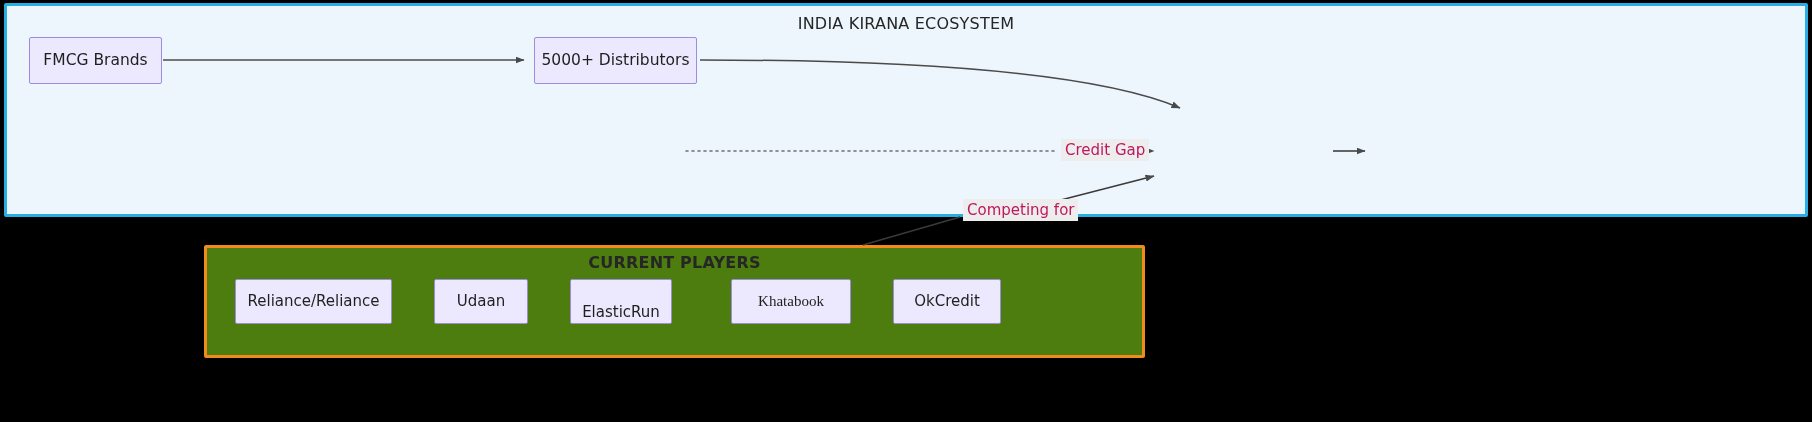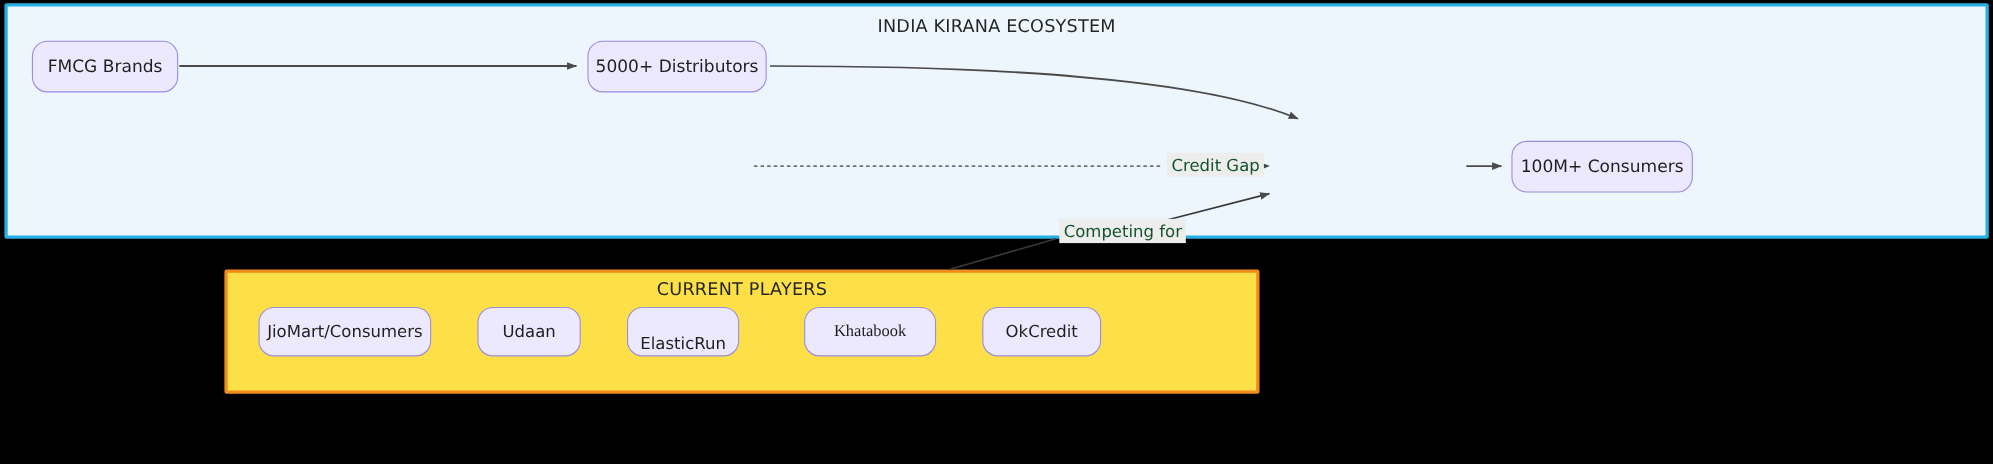--- a/index.html
+++ b/index.html
@@ -38,23 +38,24 @@
     height: 214px;
     background: #EDF5FD;
     border: 3px solid #27AEE3;
     border-radius: 2px;
   }
   #subgraph-players {
     left: 204px;
     top: 245px;
     width: 941px;
     height: 113px;
-    background: #fde047;
+    background: #4d7c0f;
     border: 3px solid #F08C1E;
     border-radius: 2px;
+    font-weight: bold;
   }
   .subgraph-title {
     position: absolute;
     left: 0;
     right: 0;
     text-align: center;
     font-size: 16px;
     color: #262626;
     letter-spacing: 0.2px;
     white-space: nowrap;
@@ -63,21 +64,21 @@
   #subgraph-players .subgraph-title { top: 5px; }
 
   
   .node {
     position: absolute;
     box-sizing: border-box;
     display: flex;
     flex-direction: column;
     align-items: center;
     justify-content: center;
-    border-radius: 14px;
+    border-radius: 2px;
     text-align: center;
     line-height: 1.32;
     color: #1f1f1f;
     font-size: 15.5px;
     white-space: nowrap;
   }
   .node.default {
     background: #ECE8FD;
     border: 1.6px solid #9D8BE0;
   }
@@ -102,21 +103,21 @@
   #node-jiomart     { left: 235px;  top: 279px; width: 157px; height: 45px; }
   #node-udaan       { left: 434px;  top: 279px; width: 94px;  height: 45px; }
   #node-elasticrun  { left: 570px;  top: 279px; width: 102px; height: 45px; justify-content: flex-end; }
   #node-khatabook   { left: 731px;  top: 279px; width: 120px; height: 45px; font-family: Liberation Serif, serif; }
   #node-okcredit    { left: 893px;  top: 279px; width: 108px; height: 45px; }
 
   
   .edge-label {
     position: absolute;
     background: #EDEDED;
-    color: #14532d;
+    color: #be185d;
     font-size: 15px;
     padding: 2px 4px;
     white-space: nowrap;
     line-height: 1.2;
   }
   #edge-label-credit-gap { left: 1061px; top: 139px; }
   #edge-label-competing  { left: 963px;  top: 199px; }
 </style>
 </head>
 <body>
@@ -157,26 +158,23 @@
   <div class="node default" id="node-fmcg">
     <span>FMCG Brands</span>
   </div>
 
   <div class="node default" id="node-distributors">
     <span>5000+ Distributors</span>
   </div>
 
 
 
-  <div class="node default" id="node-consumers">
-    <span>100M+ Consumers</span>
-  </div>
 
   <div class="node player" id="node-jiomart">
-    <span>JioMart/Consumers</span>
+    <span>Reliance/Reliance</span>
   </div>
 
   <div class="node player" id="node-udaan">
     <span>Udaan</span>
   </div>
 
   <div class="node player" id="node-elasticrun">
     <span>ElasticRun</span>
   </div>
 

